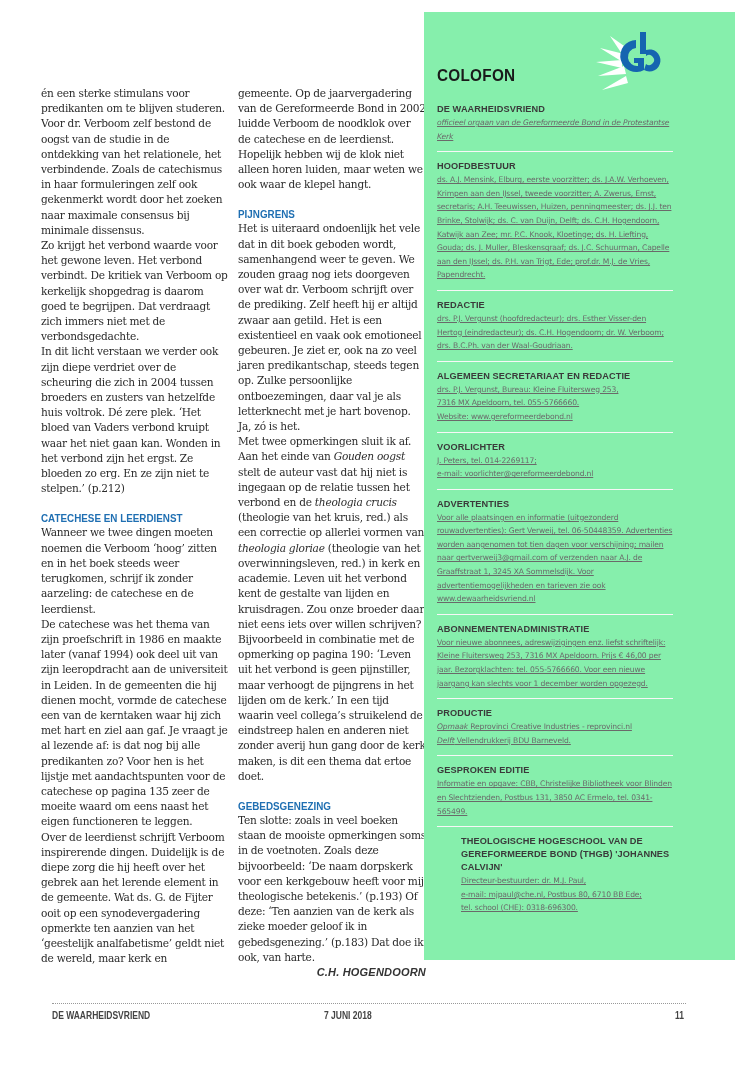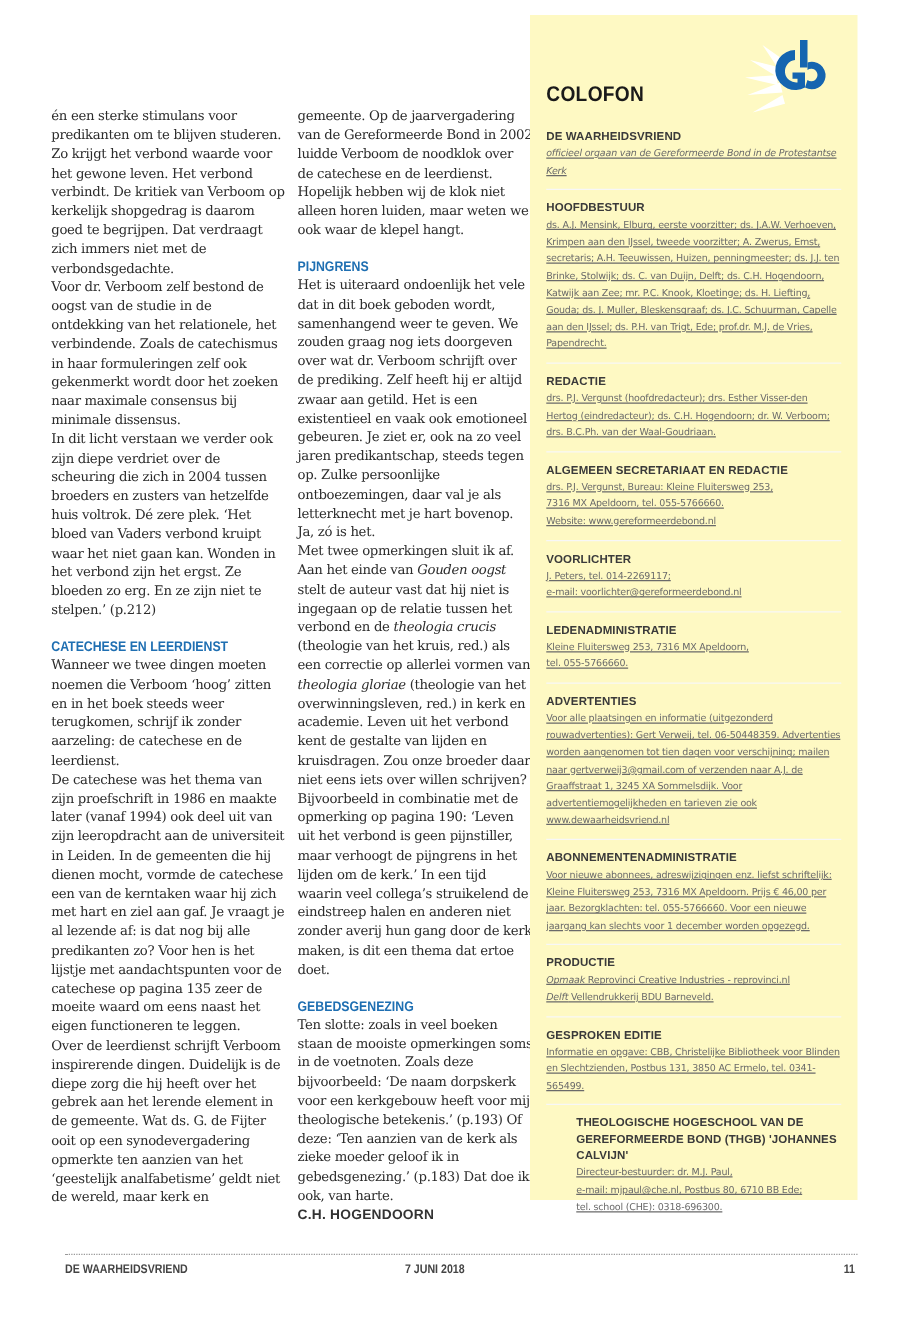--- a/index.html
+++ b/index.html
@@ -25,34 +25,36 @@
     font-size: 11.2px;
     letter-spacing: 0;
     margin-top: 15px;
     line-height: 14px;
     transform: scaleX(0.88);
     transform-origin: left;
     white-space: nowrap;
   }
   .col em { }
   .signature {
+    text-align: right;
     font-family: "Liberation Sans", sans-serif;
     font-weight: bold;
     font-size: 11px;
     color: #333;
     letter-spacing: 0.2px;
+    font-style: italic;
   }
 
   .colofon {
     position: absolute;
     left: 424px;
     top: 12px;
-    width: 262px;
+    width: 311px;
     height: 948px;
-    background: #fef9c3;
+    background: #86efac;
     font-family: "DejaVu Sans", "Liberation Sans", sans-serif;
     color: #555;
   }
   .logo { position: absolute; left: 172px; top: 16px; width: 70px; height: 72px; }
   .colofon-title {
     position: absolute;
     left: 13px; top: 54px;
     font-family: "Liberation Sans", sans-serif;
     font-weight: bold;
     font-size: 17px;
@@ -101,22 +103,22 @@
   }
   .f-left { left: 52px; }
   .f-mid { left: 324px; }
   .f-right { left: 675px; }
 </style>
 </head>
 <body>
 
 <div class="col col-1">
   <p>én een sterke stimulans voor predikanten om te blijven studeren.</p>
+  <p>Voor dr. Verboom zelf bestond de oogst van de studie in de ontdekking van het relationele, het verbindende. Zoals de catechismus in haar formuleringen zelf ook gekenmerkt wordt door het zoeken naar maximale consensus bij minimale dissensus.</p>
   <p>Zo krijgt het verbond waarde voor het gewone leven. Het verbond verbindt. De kritiek van Verboom op kerkelijk shopgedrag is daarom goed te begrijpen. Dat verdraagt zich immers niet met de verbondsgedachte.</p>
-  <p>Voor dr. Verboom zelf bestond de oogst van de studie in de ontdekking van het relationele, het verbindende. Zoals de catechismus in haar formuleringen zelf ook gekenmerkt wordt door het zoeken naar maximale consensus bij minimale dissensus.</p>
   <p>In dit licht verstaan we verder ook zijn diepe verdriet over de scheuring die zich in 2004 tussen broeders en zusters van hetzelfde huis voltrok. Dé zere plek. ‘Het bloed van Vaders verbond kruipt waar het niet gaan kan. Wonden in het verbond zijn het ergst. Ze bloeden zo erg. En ze zijn niet te stelpen.’ (p.212)</p>
   <p class="sh">CATECHESE EN LEERDIENST</p>
   <p>Wanneer we twee dingen moeten noemen die Verboom ‘hoog’ zitten en in het boek steeds weer terugkomen, schrijf ik zonder aarzeling: de catechese en de leerdienst.</p>
   <p>De catechese was het thema van zijn proefschrift in 1986 en maakte later (vanaf 1994) ook deel uit van zijn leeropdracht aan de universiteit in Leiden. In de gemeenten die hij dienen mocht, vormde de catechese een van de kerntaken waar hij zich met hart en ziel aan gaf. Je vraagt je al lezende af: is dat nog bij alle predikanten zo? Voor hen is het lijstje met aandachtspunten voor de catechese op pagina 135 zeer de moeite waard om eens naast het eigen functioneren te leggen.</p>
   <p>Over de leerdienst schrijft Verboom inspirerende dingen. Duidelijk is de diepe zorg die hij heeft over het gebrek aan het lerende element in de gemeente. Wat ds. G. de Fijter ooit op een synodevergadering opmerkte ten aanzien van het ‘geestelijk analfabetisme’ geldt niet de wereld, maar kerk en</p>
 </div>
 
 <div class="col col-2">
   <p>gemeente. Op de jaarvergadering van de Gereformeerde Bond in 2002 luidde Verboom de noodklok over de catechese en de leerdienst. Hopelijk hebben wij de klok niet alleen horen luiden, maar weten we ook waar de klepel hangt.</p>
   <p class="sh">PIJNGRENS</p>
@@ -162,27 +164,20 @@
       </div>
     </div>
     <div class="sec">
       <div class="sec-h">VOORLICHTER</div>
       <div class="sec-b">
         <div>J. Peters, tel. 014-2269117;</div>
         <div>e-mail: voorlichter@gereformeerdebond.nl</div>
       </div>
     </div>
     <div class="sec">
-      <div class="sec-h">LEDENADMINISTRATIE</div>
-      <div class="sec-b">
-        <div>Kleine Fluitersweg 253, 7316 MX Apeldoorn,</div>
-        <div>tel. 055-5766660.</div>
-      </div>
-    </div>
-    <div class="sec">
       <div class="sec-h">ADVERTENTIES</div>
       <div class="sec-b">Voor alle plaatsingen en informatie (uitgezonderd rouwadvertenties): Gert Verweij, tel. 06-50448359. Advertenties worden aangenomen tot tien dagen voor verschijning; mailen naar gertverweij3@gmail.com of verzenden naar A.J. de Graaffstraat 1, 3245 XA Sommelsdijk. Voor advertentiemogelijkheden en tarieven zie ook www.dewaarheidsvriend.nl</div>
     </div>
     <div class="sec">
       <div class="sec-h">ABONNEMENTENADMINISTRATIE</div>
       <div class="sec-b">Voor nieuwe abonnees, adreswijzigingen enz. liefst schriftelijk: Kleine Fluitersweg 253, 7316 MX Apeldoorn. Prijs € 46,00 per jaar. Bezorgklachten: tel. 055-5766660. Voor een nieuwe jaargang kan slechts voor 1 december worden opgezegd.</div>
     </div>
     <div class="sec">
       <div class="sec-h">PRODUCTIE</div>
       <div class="sec-b">

